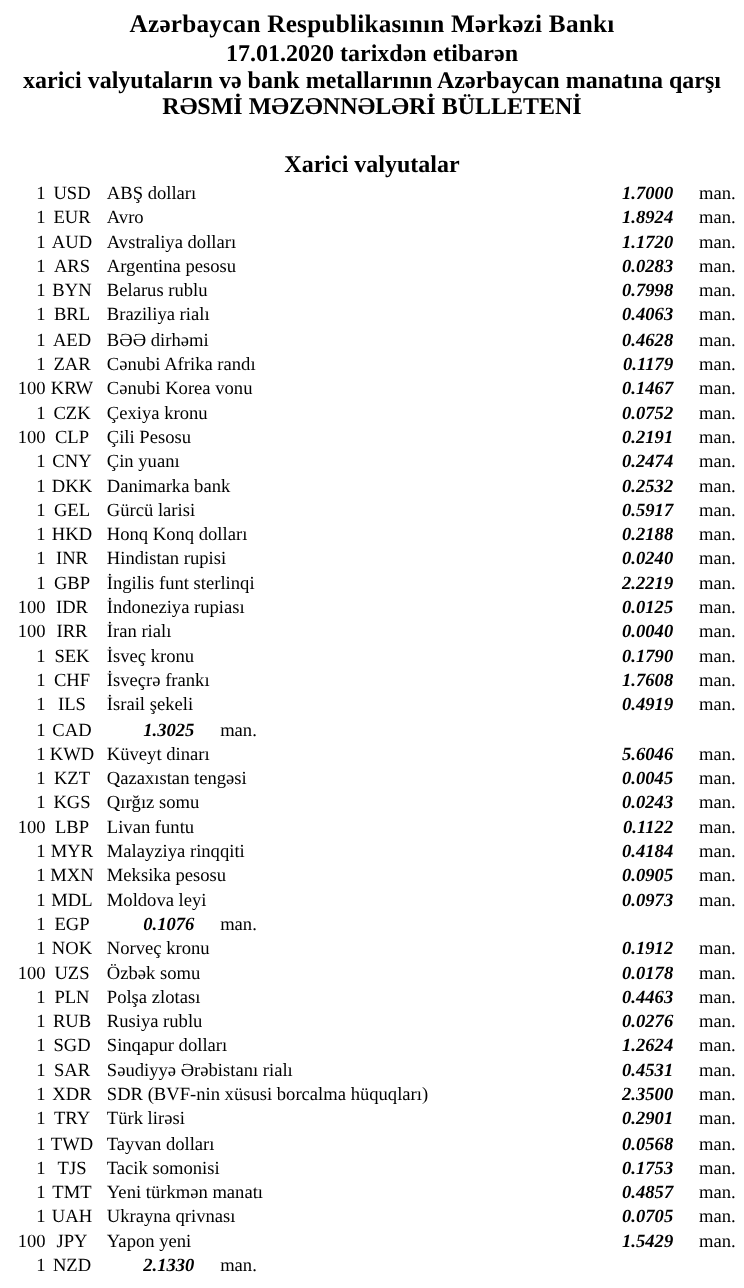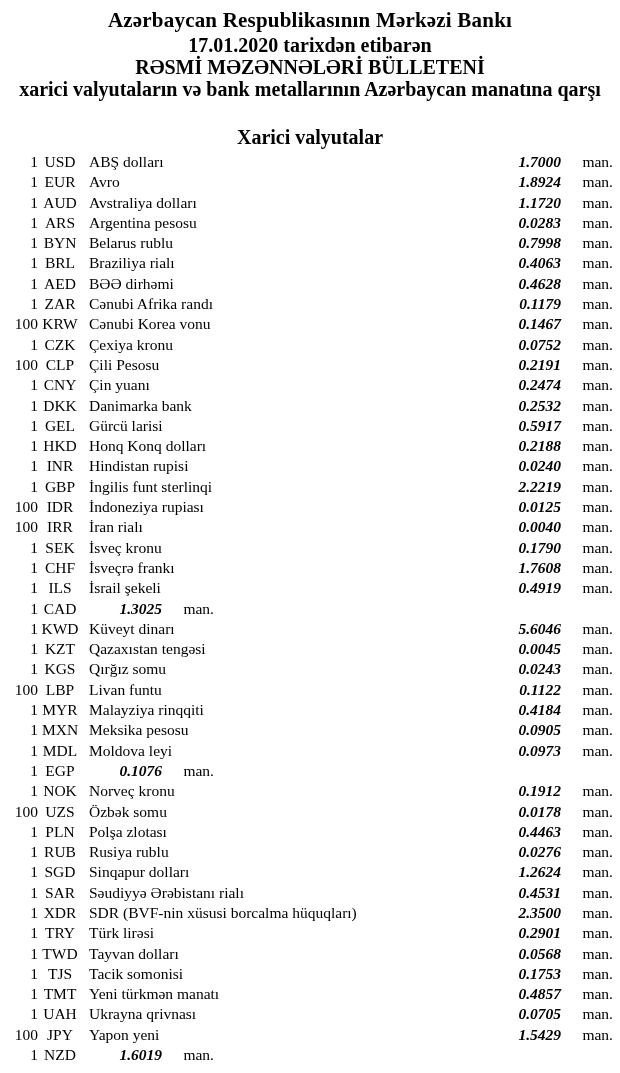--- a/index.html
+++ b/index.html
@@ -80,22 +80,22 @@
   }
 </style>
 </head>
 <body>
 
 <div class="page">
 
   <div class="doc-header">
     <div class="bank-title">Azərbaycan Respublikasının Mərkəzi Bankı</div>
     <div class="header-line">17.01.2020 tarixdən etibarən</div>
+    <div class="header-line">xarici valyutaların və bank metallarının Azərbaycan manatına qarşı</div>
     <div class="header-line">RƏSMİ MƏZƏNNƏLƏRİ BÜLLETENİ</div>
-    <div class="header-line">xarici valyutaların və bank metallarının Azərbaycan manatına qarşı</div>
   </div>
 
   <div class="section-title">Xarici valyutalar</div>
 
   <div class="rates-table" id="rows-container">
     <div class="currency-row">
       <div class="cell-qty">1</div>
       <div class="cell-code">USD</div>
       <div class="cell-name">ABŞ dolları</div>
       <div class="cell-rate">1.7000</div>
@@ -440,18 +440,18 @@
       <div class="cell-qty">100</div>
       <div class="cell-code">JPY</div>
       <div class="cell-name">Yapon yeni</div>
       <div class="cell-rate">1.5429</div>
       <div class="cell-unit">man.</div>
     </div>
 
     <div class="currency-row">
       <div class="cell-qty">1</div>
       <div class="cell-code">NZD</div>
-      <div class="cell-rate">1.6019</div>
+      <div class="cell-rate">2.1330</div>
       <div class="cell-unit">man.</div>
     </div>
   </div>
 
 </div>
 
 </body></html>

